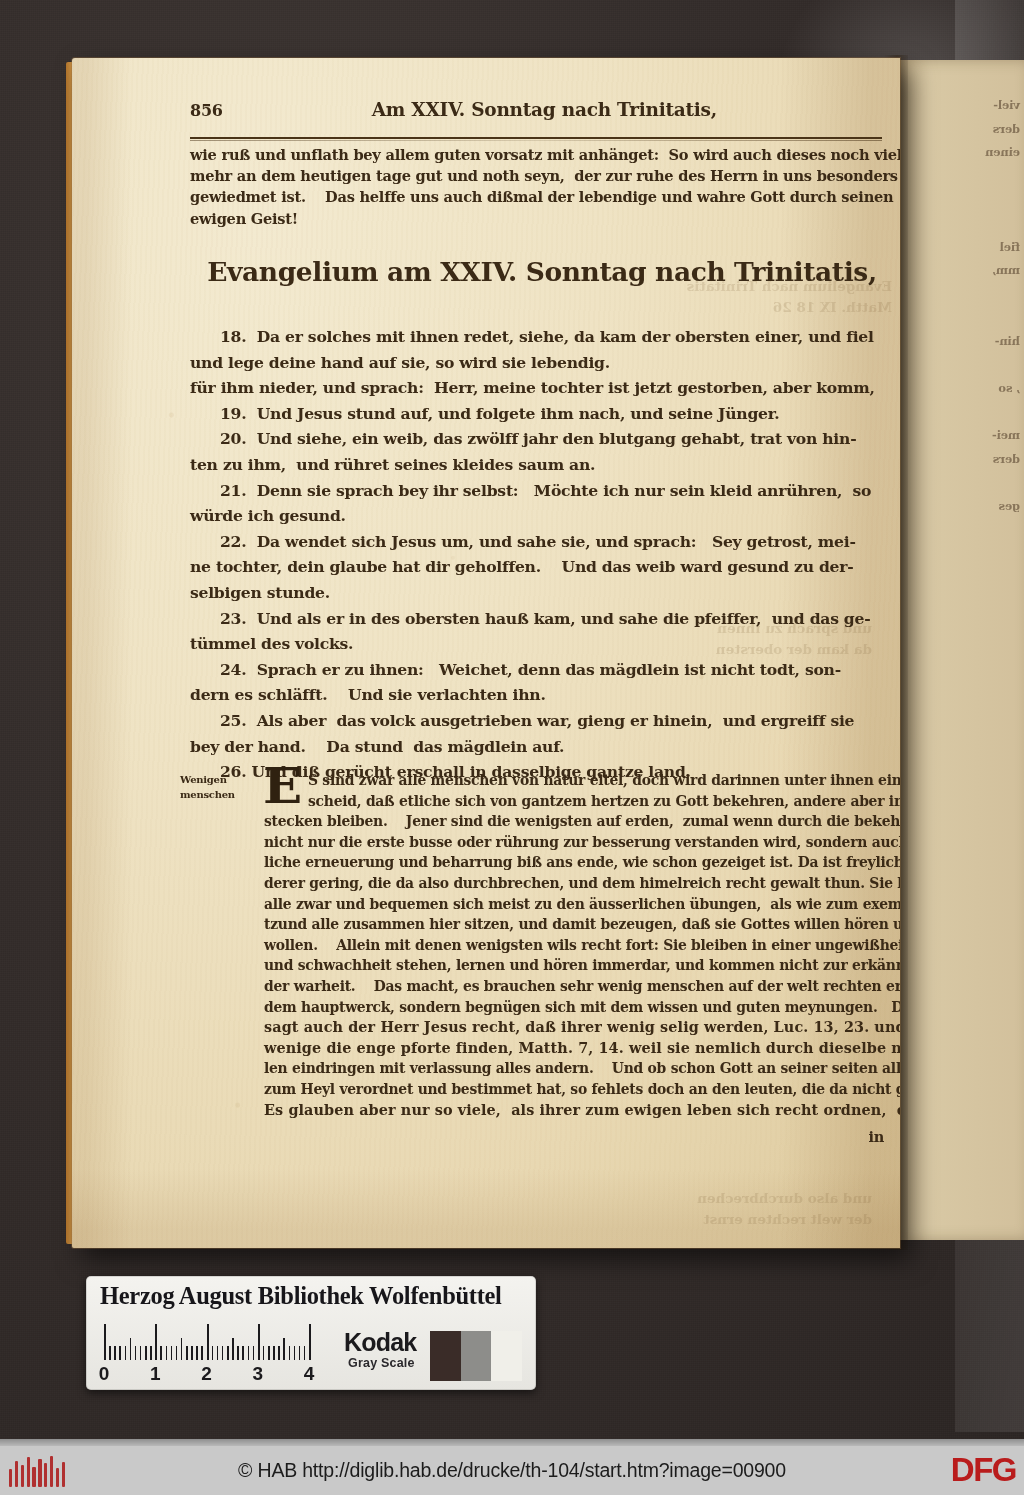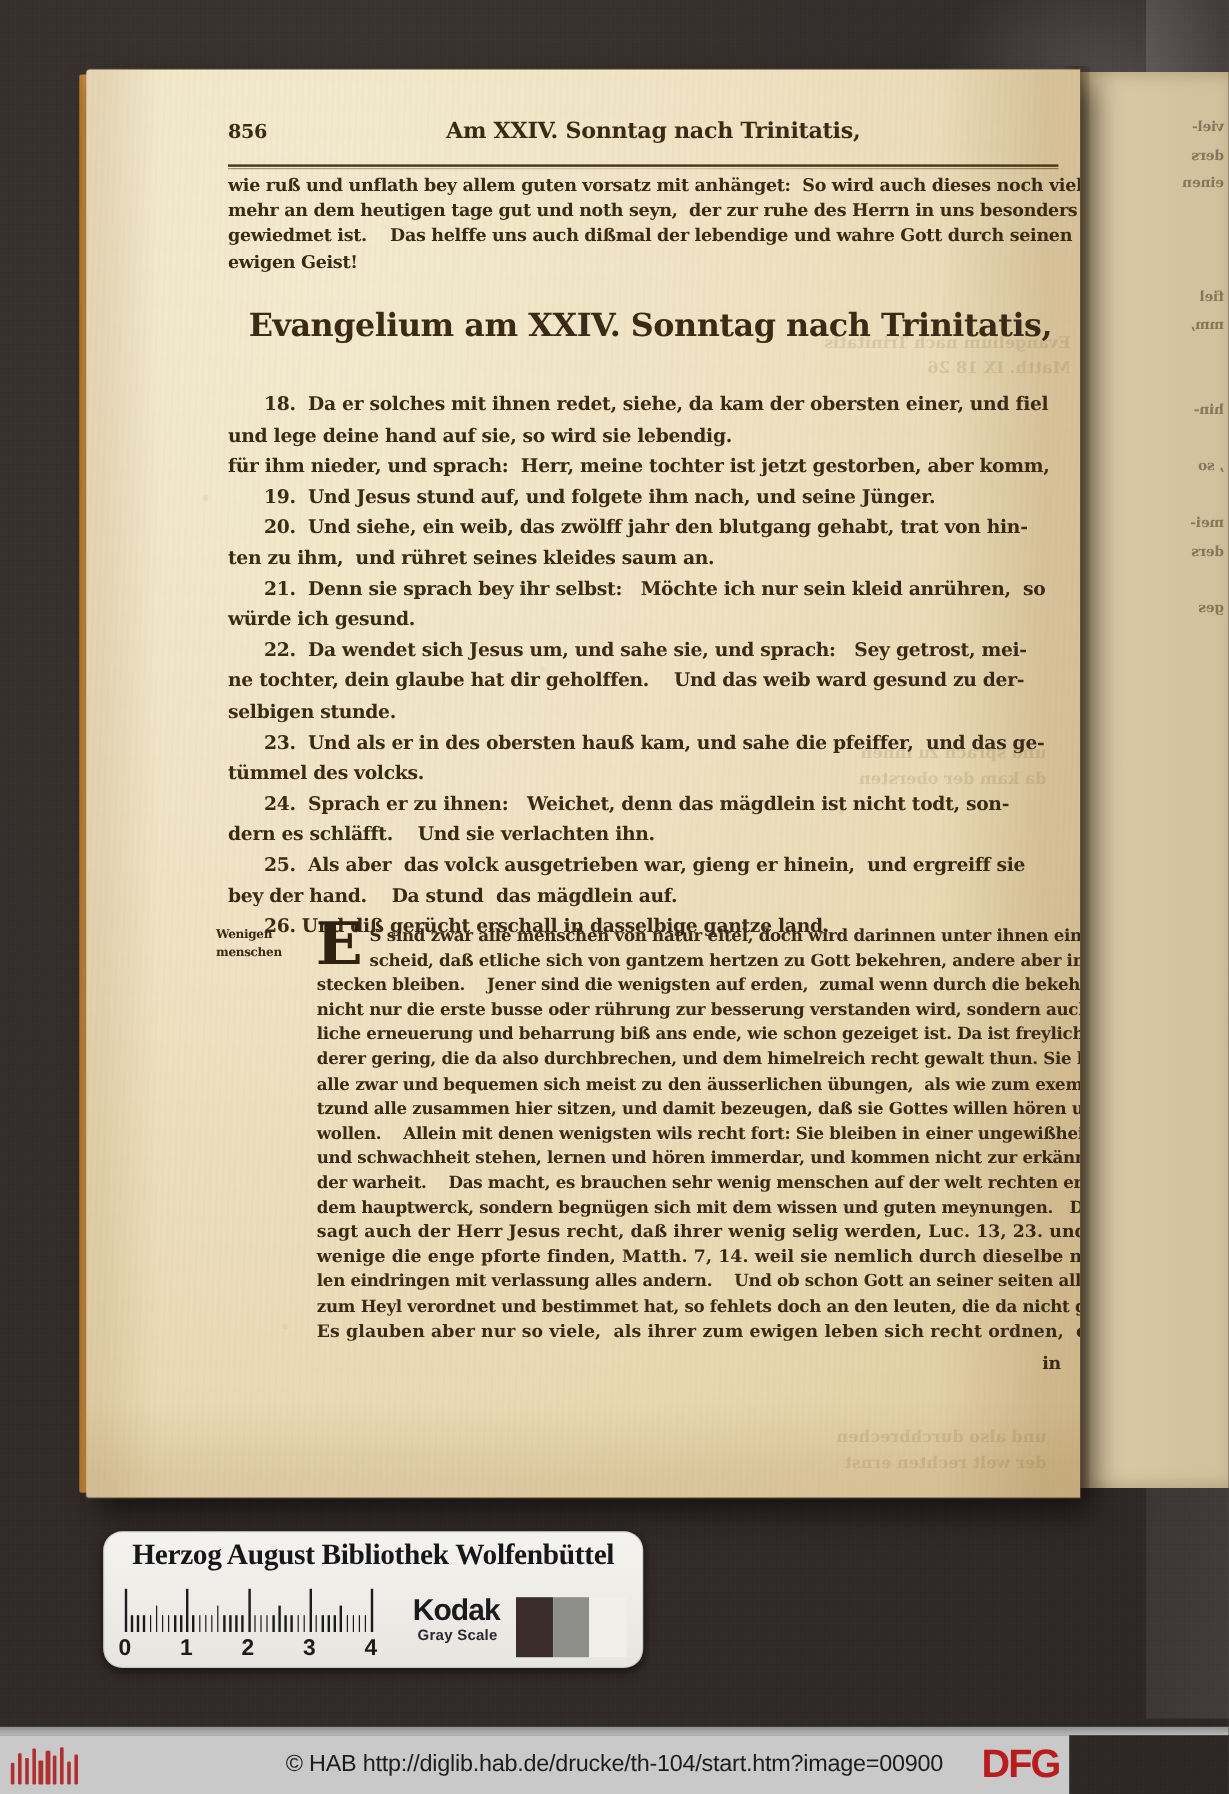--- a/index.html
+++ b/index.html
@@ -196,23 +196,22 @@
     white-space:pre-line;
   }
   #ghost-a{ left:300px; top:218px; width:520px; }
   #ghost-b{ left:320px; top:560px; width:480px; }
   #ghost-c{ left:280px; top:1130px; width:520px; }
 
   
   #target-card{
     position:absolute; left:86px; top:1276px; width:450px; height:114px;
     background:linear-gradient(180deg,#f4f3ef,#e6e5e0);
-    border-radius:16px;
+    border-radius:5px;
     box-shadow: 0 3px 9px rgba(0,0,0,.55), inset 0 0 0 1px rgba(0,0,0,.12);
-    text-align: center;
   }
   #card-title{
     position:absolute; left:14px; top:6px; width:422px;
     font-family:"Liberation Serif", serif; font-weight:700;
     font-size:24.5px; color:#17161a; letter-spacing:-.3px;
     white-space:nowrap;
   }
   
   #ruler{ position:absolute; left:12px; top:48px; width:230px; height:58px; }
   .tick{ position:absolute; bottom:22px; width:1.6px; background:#1b1a1d; }
@@ -234,21 +233,21 @@
     font-size:12.5px; color:#2a282c; letter-spacing:.2px;
   }
   #gray-patches{ position:absolute; left:344px; top:55px; width:92px; height:50px; display:flex; }
   #gray-patches div{ flex:1; }
   .sw-dark{ background:#3a2c28; }
   .sw-mid{ background:#8d8d8a; }
   .sw-light{ background:#f0efe9; }
 
   
   #footer{
-    position:absolute; left:0; top:1446px; width:891px; height:49px;
+    position:absolute; left:0; top:1446px; width:1024px; height:49px;
     background:#c9c9c9;
     display:flex; align-items:center;
   }
   #hab-mark{
     position:absolute; left:9px; top:9px; width:56px; height:32px;
     display:flex; align-items:flex-end; gap:2.5px;
   }
   #hab-mark i{ display:block; width:4px; background:#b03030; border-radius:1px; }
   #footer-text{
     position:absolute; left:0; top:0; width:1024px; height:49px;

